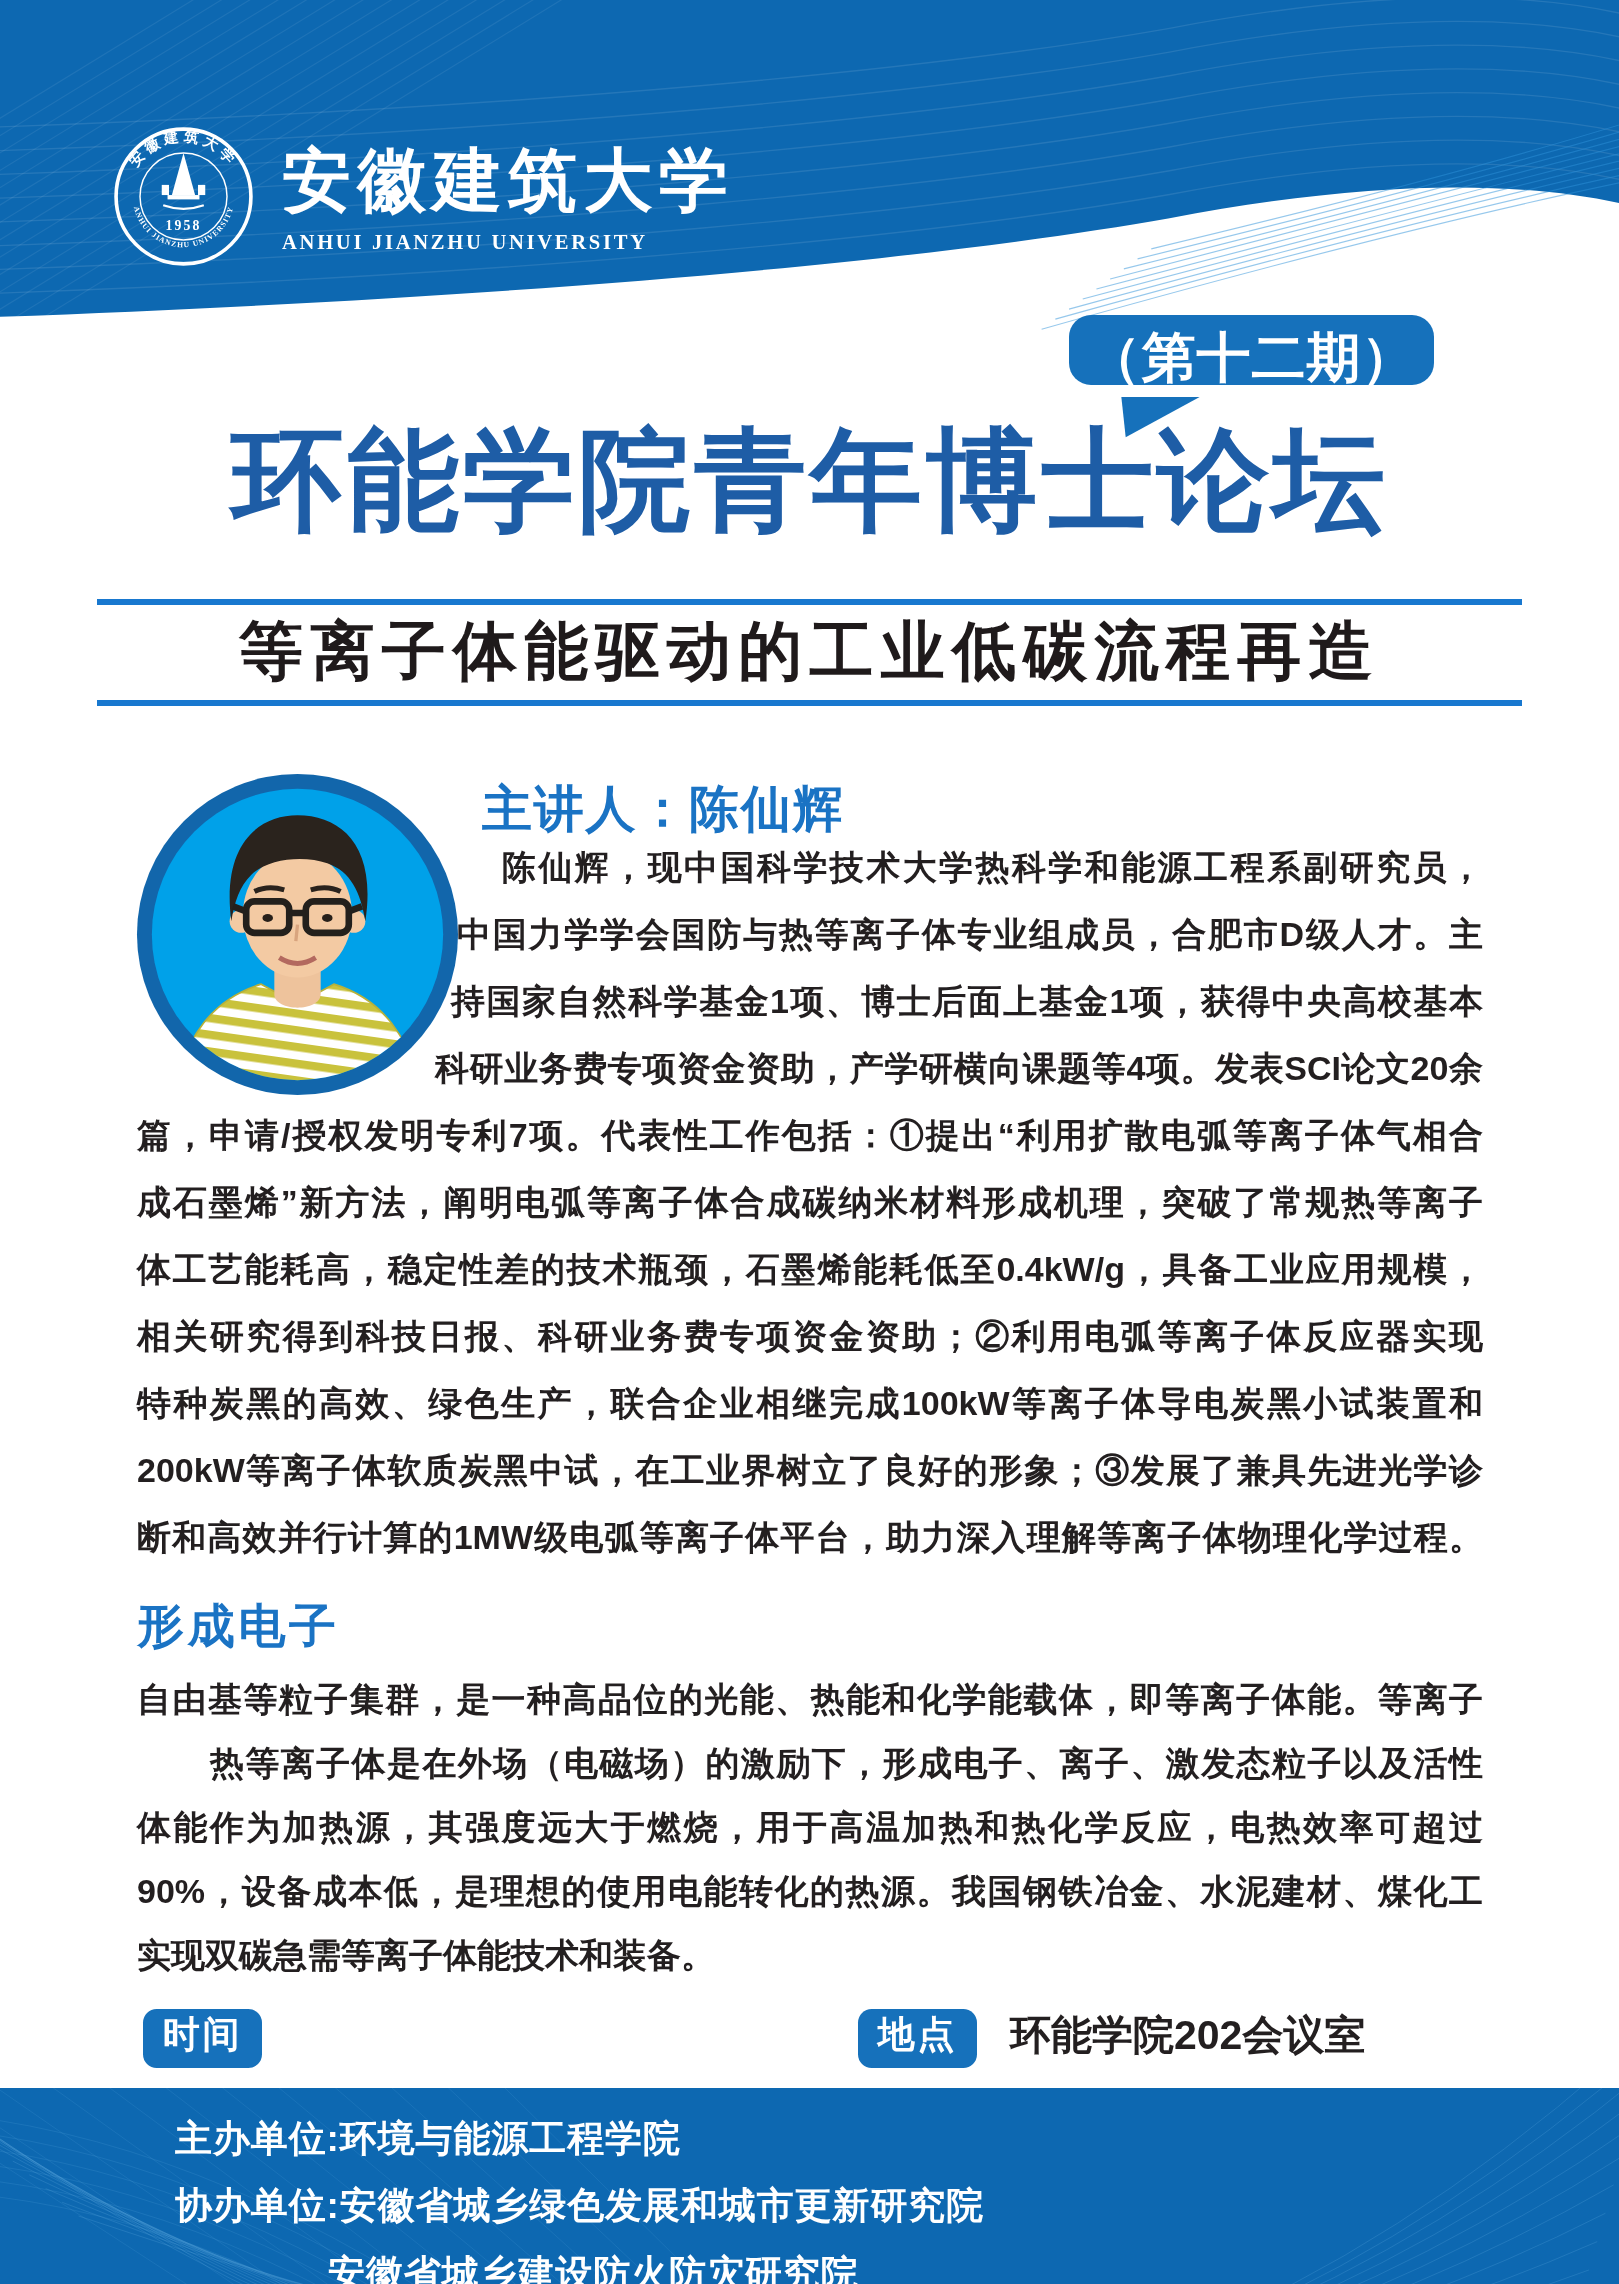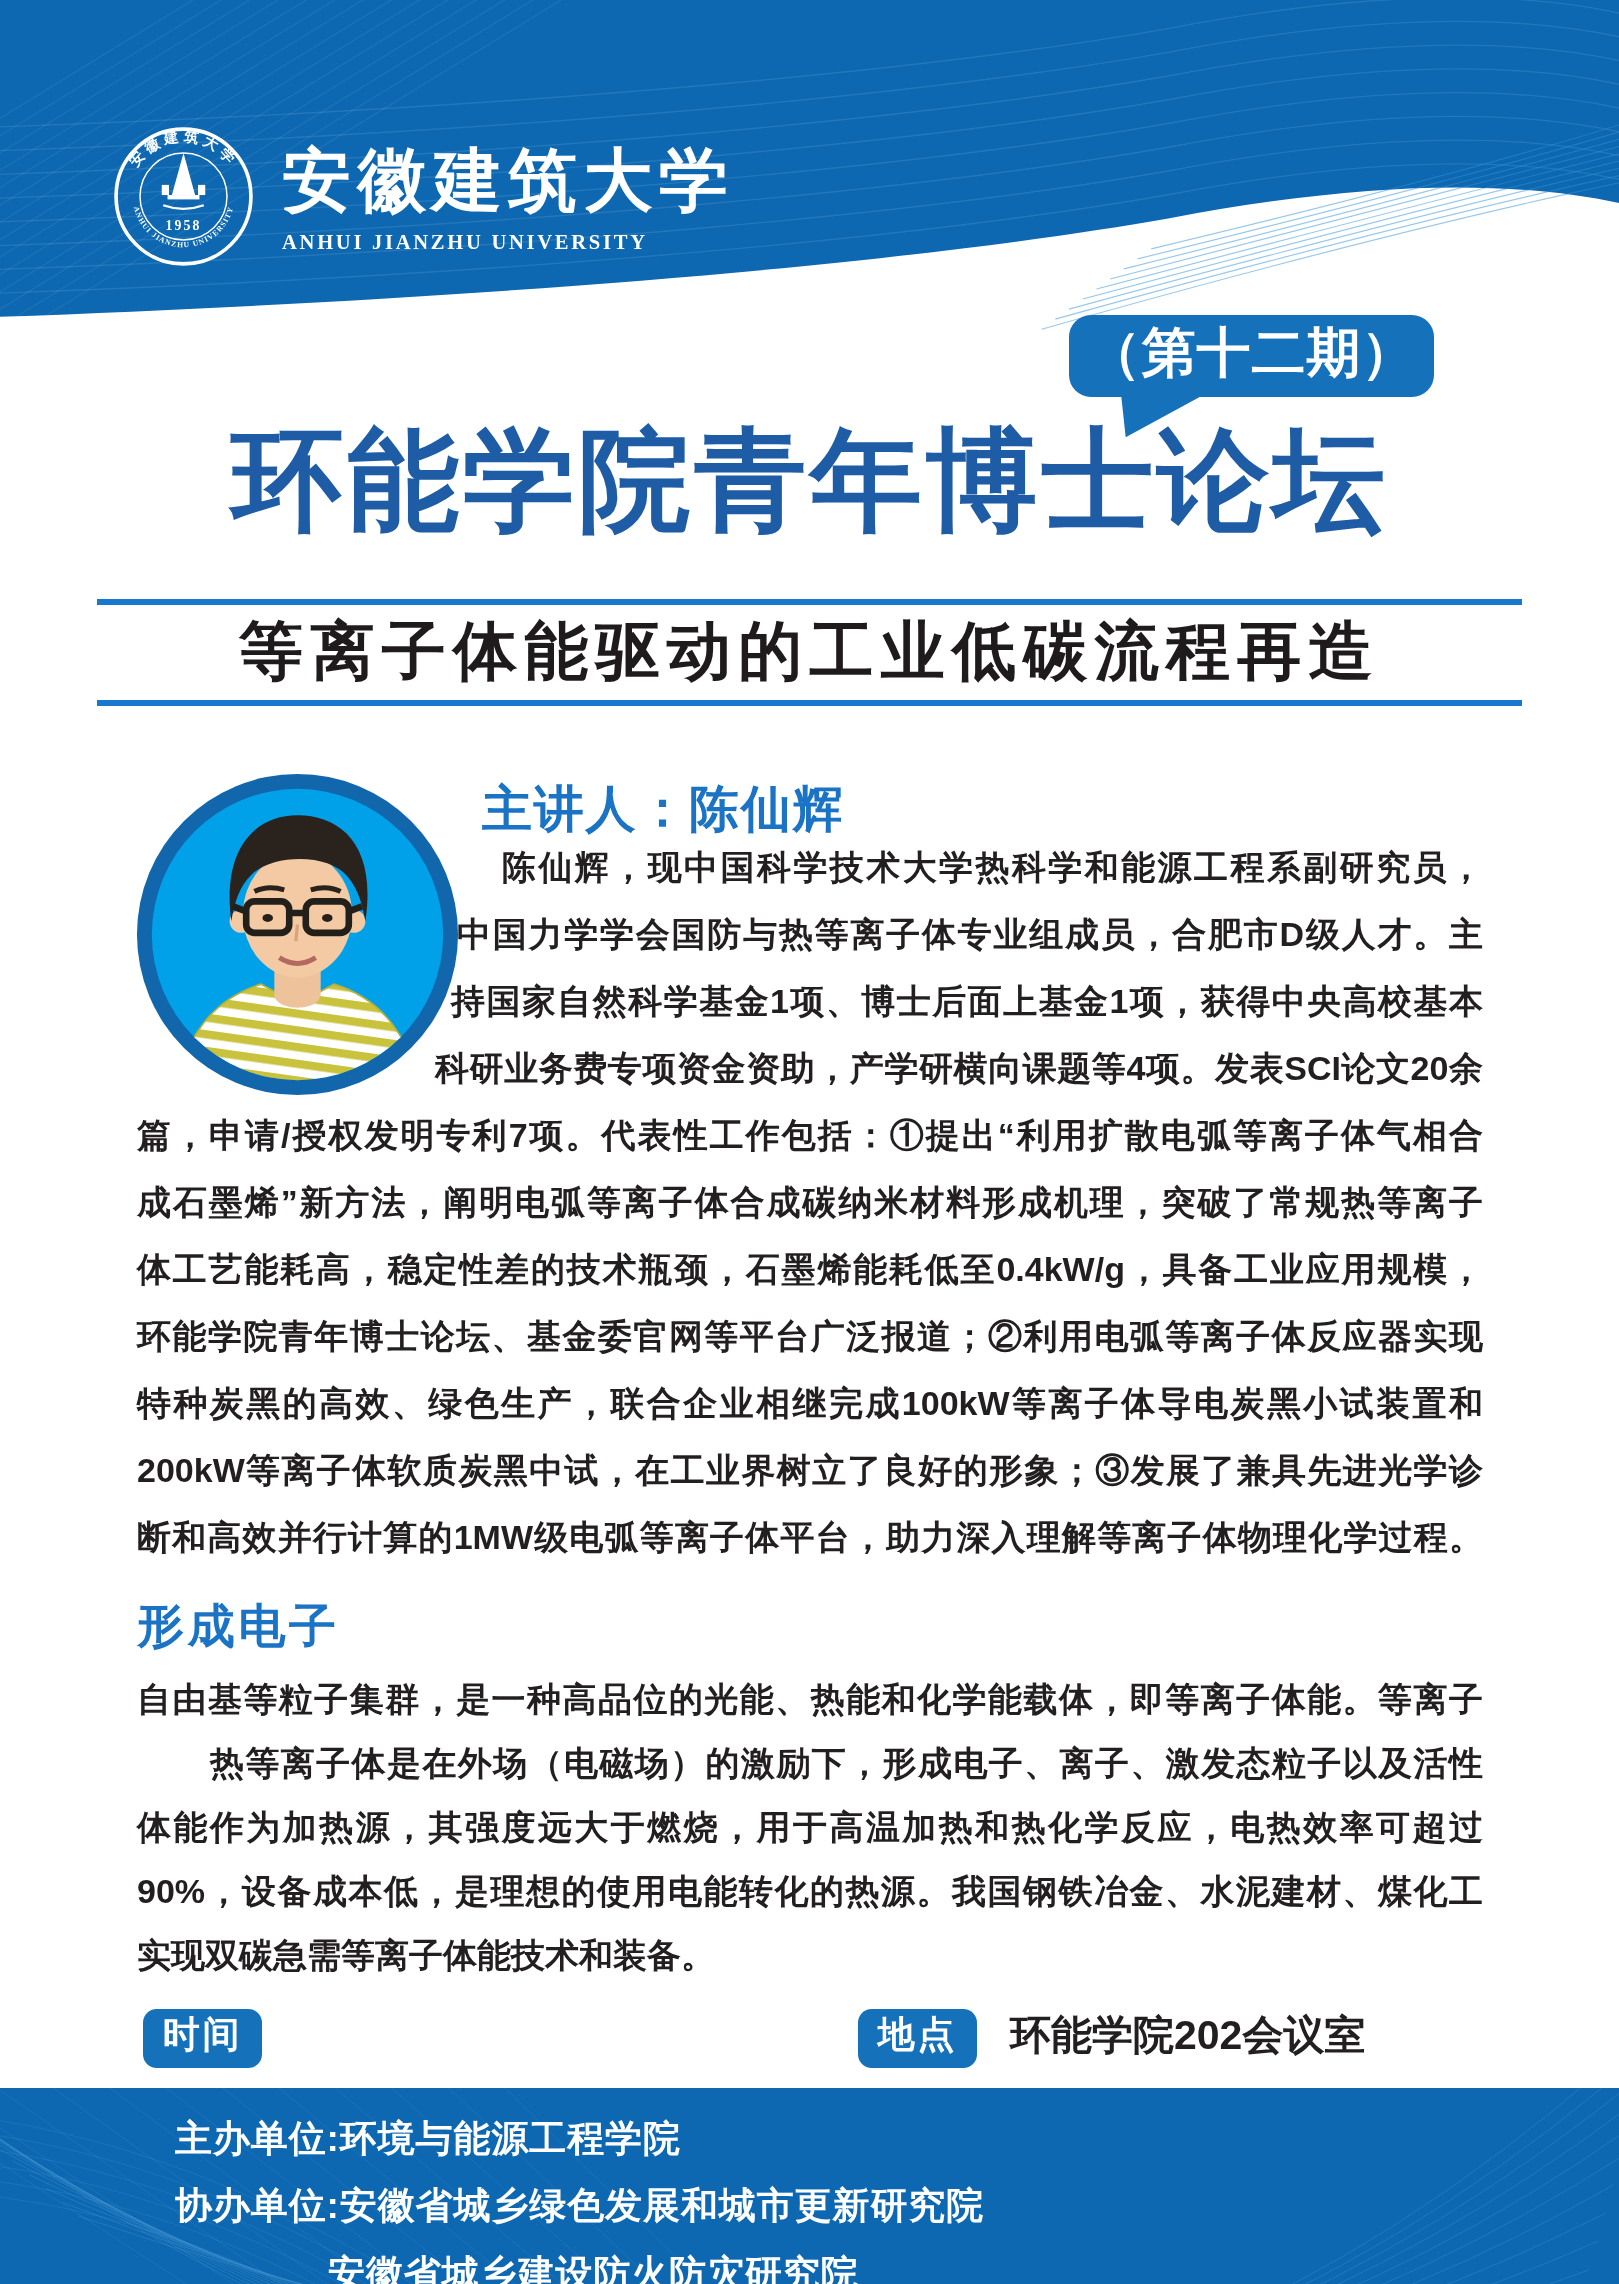--- a/index.html
+++ b/index.html
@@ -20,23 +20,23 @@
   
   .hdr{position:absolute;left:0;top:0;width:1620px;height:347px;display:block;}
   .hdr-main{fill:var(--blue);}
   .seal{position:absolute;left:111px;top:124px;width:145px;height:145px;}
   .seal text{font-family:"Liberation Serif",serif;font-weight:700;}
   .uni{position:absolute;left:282px;top:142px;color:#ffffff;}
   .uni-cn{font-family:"Liberation Serif",serif;font-weight:900;font-size:69px;line-height:78px;letter-spacing:6.4px;}
   .uni-en{font-family:"Liberation Serif",serif;font-weight:700;font-size:20.6px;letter-spacing:2.7px;margin-top:11px;}
 
   
-  .badge{position:absolute;left:1069px;top:315px;width:365px;height:82px;background:var(--accent);
+  .badge{position:absolute;left:1069px;top:315px;width:365px;height:70px;background:var(--accent);
          border-radius:22px;color:#ffffff;text-align:center;line-height:84px;
-         font-family:Liberation Mono, monospace;font-weight:700;font-size:54px;letter-spacing:0.9px;}
+         font-family:Liberation Sans, sans-serif;font-weight:700;font-size:54px;letter-spacing:0.9px;}
   .badge-tail{position:absolute;left:1117px;top:397px;width:87px;height:42px;fill:var(--accent);}
 
   
   .title{position:absolute;left:0;top:413px;width:1620px;text-align:center;color:var(--title-blue);
          font-family:"Liberation Serif",serif;font-weight:900;font-size:112px;letter-spacing:3.7px;line-height:137px;}
   .subtitle{position:absolute;left:97px;top:599px;width:1425px;border-top:6.9px solid var(--rule);
             border-bottom:6.9px solid var(--rule);height:107px;}
   .subtitle-text{width:100%;text-align:center;line-height:94px;font-family:"Liberation Serif",serif;
             font-weight:900;font-size:64px;letter-spacing:7.3px;color:#1f1a1b;}
 
@@ -195,21 +195,21 @@
 
   <div class="spk-head">主讲人：陈仙辉</div>
   <div class="bio">
     <div class="ln j i1">陈仙辉，现中国科学技术大学热科学和能源工程系副研究员，</div>
     <div class="ln j i2">中国力学学会国防与热等离子体专业组成员，合肥市D级人才。主</div>
     <div class="ln j i3">持国家自然科学基金1项、博士后面上基金1项，获得中央高校基本</div>
     <div class="ln j i4">科研业务费专项资金资助，产学研横向课题等4项。发表SCI论文20余</div>
     <div class="ln j">篇，申请/授权发明专利7项。代表性工作包括：①提出“利用扩散电弧等离子体气相合</div>
     <div class="ln j">成石墨烯”新方法，阐明电弧等离子体合成碳纳米材料形成机理，突破了常规热等离子</div>
     <div class="ln j">体工艺能耗高，稳定性差的技术瓶颈，石墨烯能耗低至0.4kW/g，具备工业应用规模，</div>
-    <div class="ln j">环能学院青年博士论坛、基金委官网等平台广泛报道；②利用电弧等离子体反应器实现</div>
+    <div class="ln j">相关研究得到科技日报、科研业务费专项资金资助；②利用电弧等离子体反应器实现</div>
     <div class="ln j">特种炭黑的高效、绿色生产，联合企业相继完成100kW等离子体导电炭黑小试装置和</div>
     <div class="ln j">200kW等离子体软质炭黑中试，在工业界树立了良好的形象；③发展了兼具先进光学诊</div>
     <div class="ln j">断和高效并行计算的1MW级电弧等离子体平台，助力深入理解等离子体物理化学过程。</div>
   </div>
 
   <div class="abs-head">形成电子</div>
   <div class="abs">
     <div class="ln j">自由基等粒子集群，是一种高品位的光能、热能和化学能载体，即等离子体能。等离子</div>
     <div class="ln j iA">热等离子体是在外场（电磁场）的激励下，形成电子、离子、激发态粒子以及活性</div>
     <div class="ln j">体能作为加热源，其强度远大于燃烧，用于高温加热和热化学反应，电热效率可超过</div>

